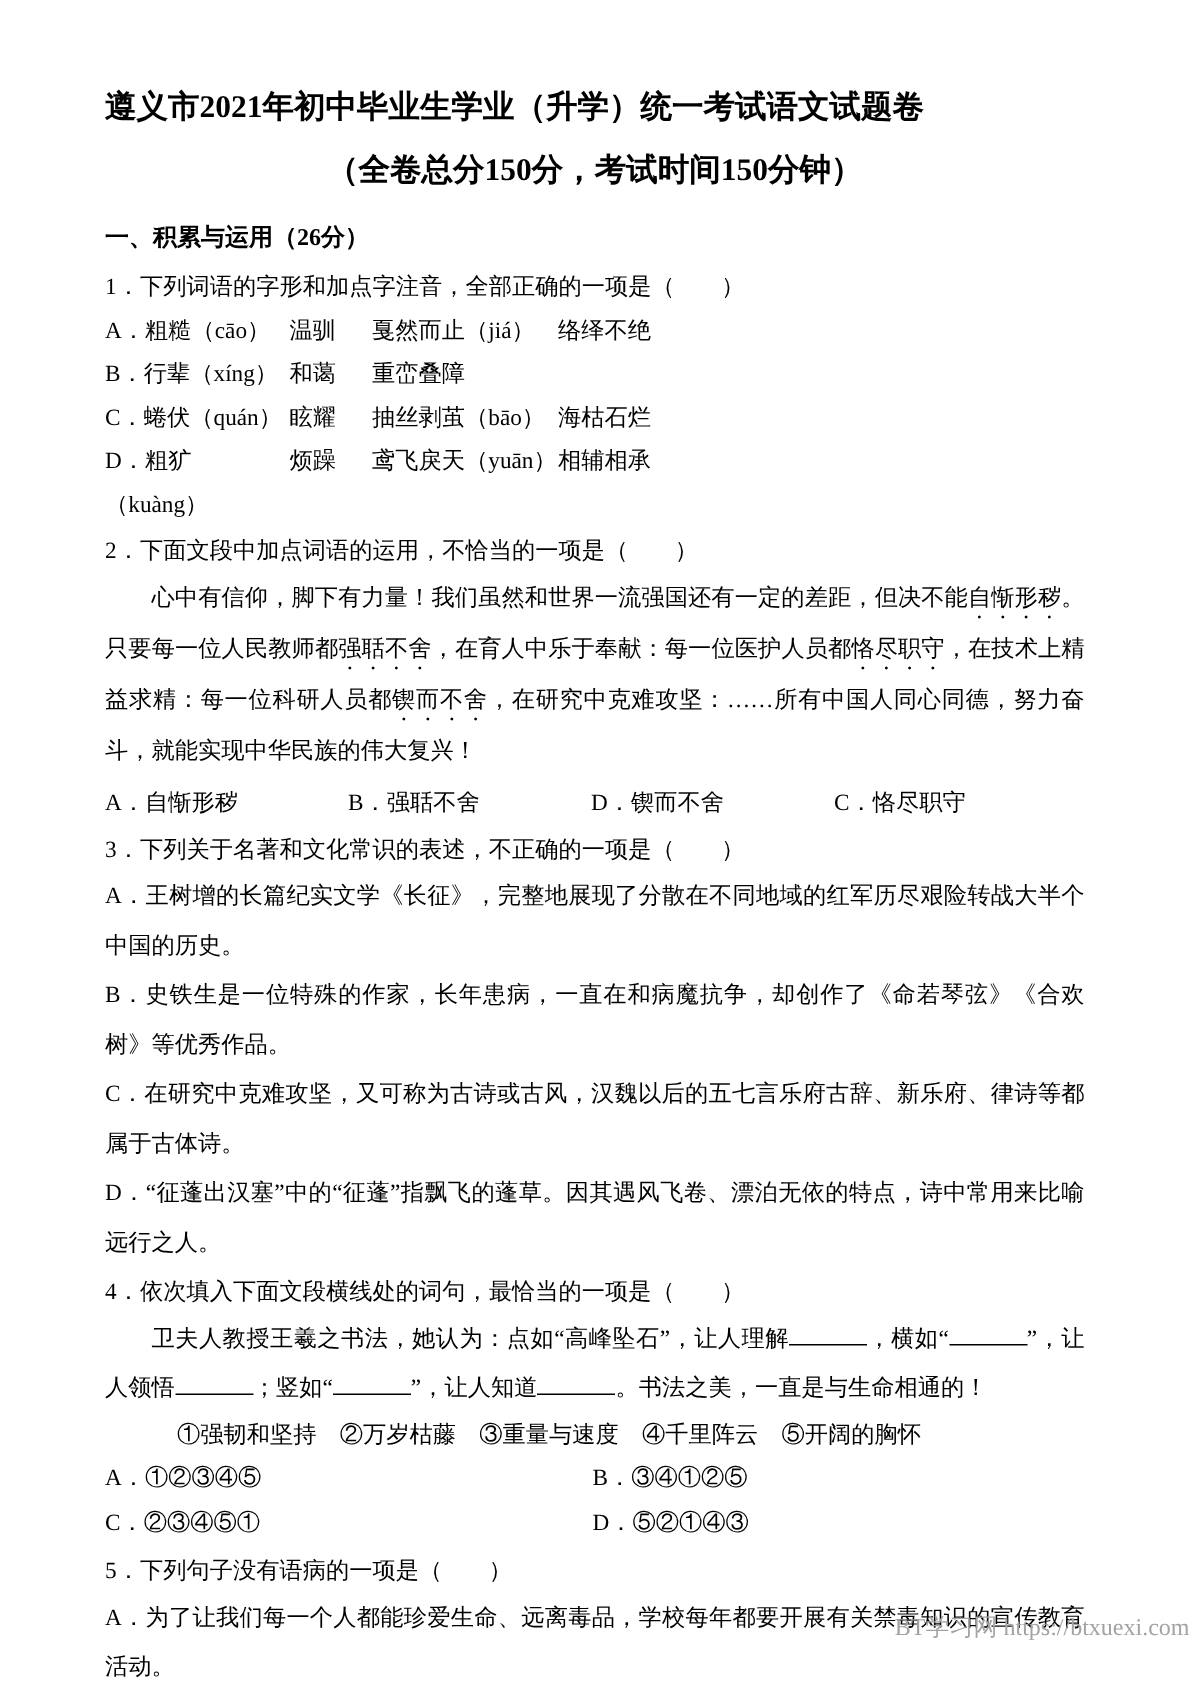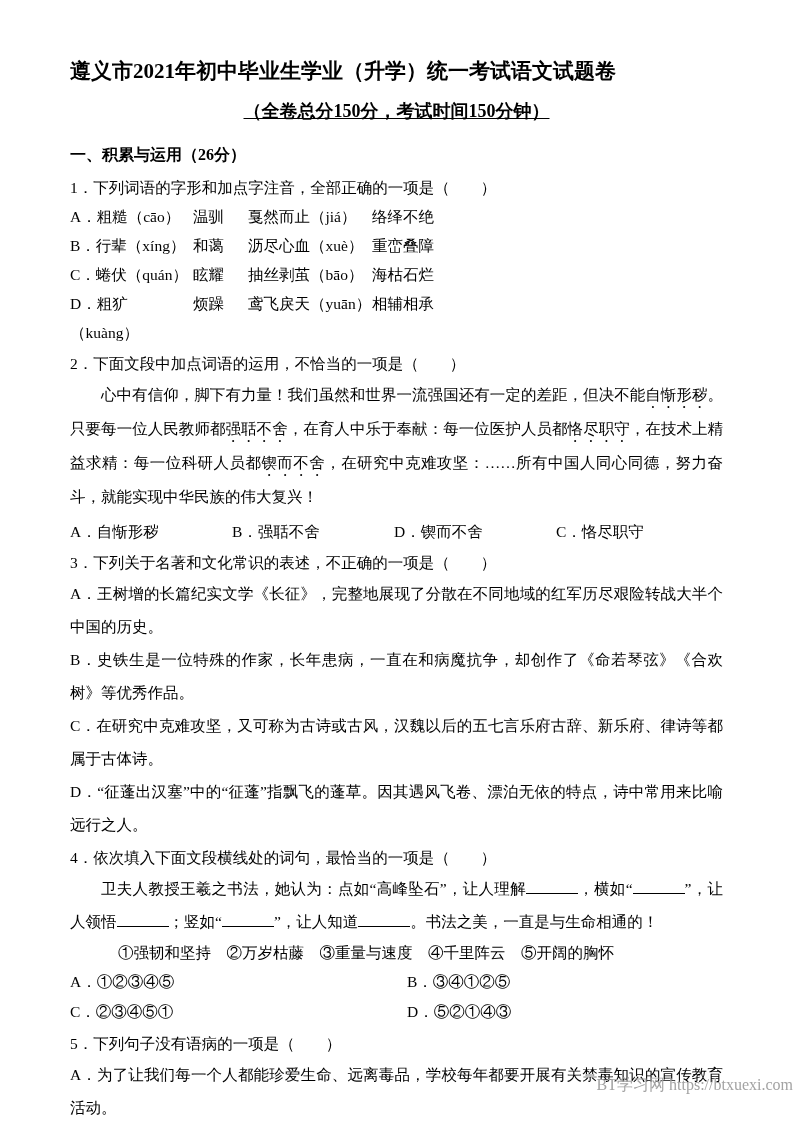--- a/index.html
+++ b/index.html
@@ -4,33 +4,33 @@
 <style>
   * { margin:0; padding:0; box-sizing:border-box; }
   html,body { background:#ffffff; }
   .page {
     width:793px; height:1122px; margin:0 auto; background:#fff;
     font-family:"Liberation Serif","DejaVu Serif",serif;
     color:#000; font-size:15.5px; position:relative; overflow:hidden;
     padding:56px 70px 0 70px;
   }
   .title { font-size:21px; font-weight:bold; text-align:left; line-height:1.45; }
-  .subtitle { font-size:18px; font-weight:bold; text-align:center; margin-top:13px;text-decoration:underline; }
+  .subtitle { font-size:21px; font-weight:bold; text-align:center; margin-top:13px; }
   .section { font-size:16px; font-weight:bold; margin-top:16px; line-height:2; }
   .stem { line-height:29px; margin-top:2px; }
   .line { line-height:29px;margin-left:48px; }
   .para { line-height:33px; text-align:justify; }
   .indent { text-indent:2em; }
   .q1row { display:flex; line-height:29px; }
   .q1row .c1 { width:123px; }
   .q1row .c2 { width:55px; }
   .q1row .c3 { width:124px; }
   .optrow4 { display:flex; line-height:29px; margin-top:4px; }
   .optrow4 .o { width:162px; }
-  .optrow2 { display:flex; line-height:30px;gap:12px; }
+  .optrow2 { display:flex; line-height:30px; }
   .optrow2 .o { width:325px; }
   .em-dot {
     -webkit-text-emphasis:dot; -webkit-text-emphasis-position:under right;
     text-emphasis:dot; text-emphasis-position:under right;
   }
   .blank {
     display:inline-block; width:52px; height:0.95em;
     border-bottom:1px solid #000;
   }
   .footer {
@@ -50,21 +50,20 @@
   <div class="stem">1．下列词语的字形和加点字注音，全部正确的一项是（　　）</div>
   <div class="q1row">
     <span class="c1"><span>A．</span><span>粗糙（cāo）</span></span>
     <span class="c2">温驯</span>
     <span class="c3">戛然而止（jiá）</span>
     <span class="c4">络绎不绝</span>
   </div>
   <div class="q1row">
     <span class="c1"><span>B．</span><span>行辈（xíng）</span></span>
     <span class="c2">和蔼</span>
-    <span class="c3">沥尽心血（xuè）</span>
     <span class="c4">重峦叠障</span>
   </div>
   <div class="q1row">
     <span class="c1"><span>C．</span><span>蜷伏（quán）</span></span>
     <span class="c2">眩耀</span>
     <span class="c3">抽丝剥茧（bāo）</span>
     <span class="c4">海枯石烂</span>
   </div>
   <div class="q1row">
     <span class="c1"><span>D．</span><span>粗犷（kuàng）</span></span>

